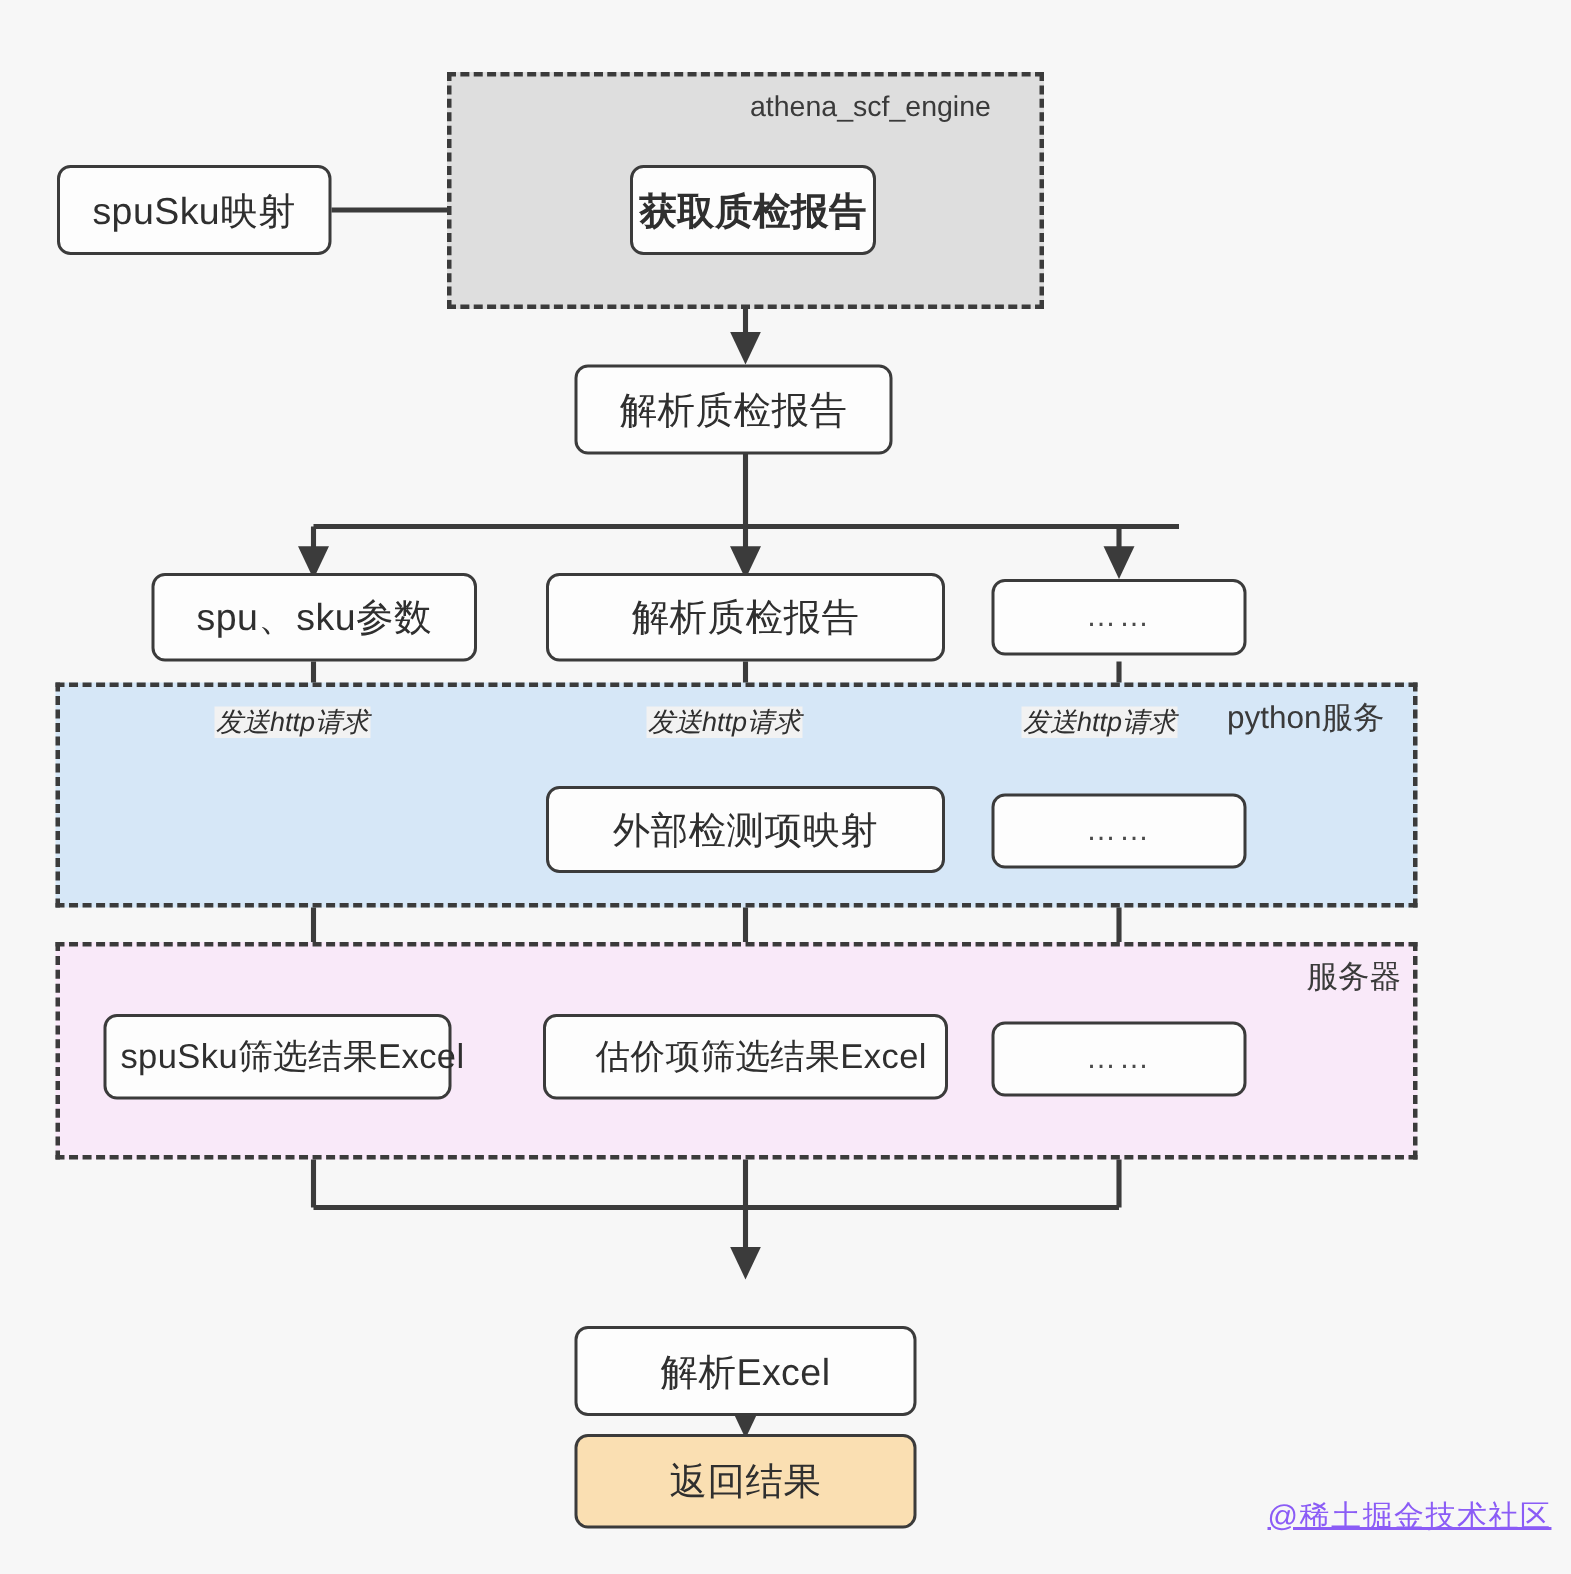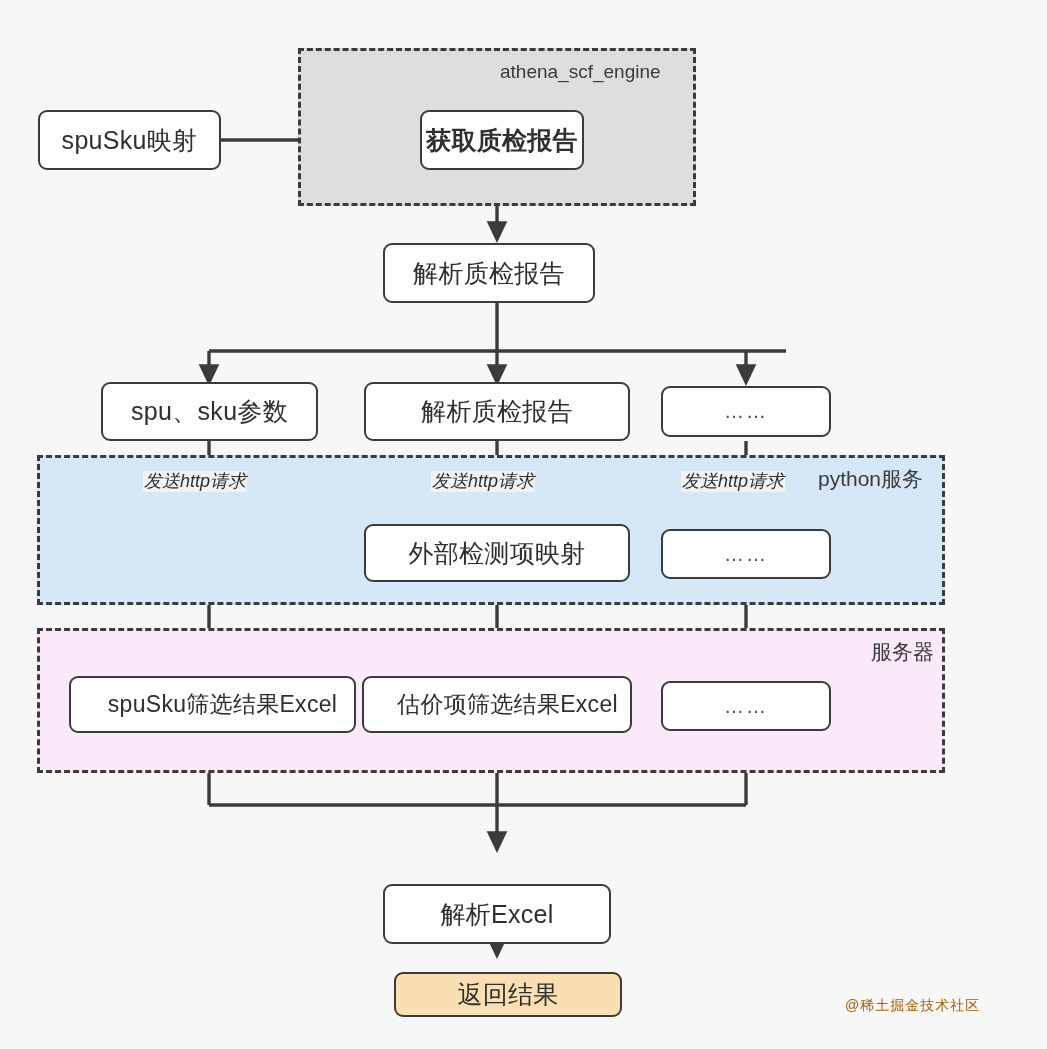--- a/index.html
+++ b/index.html
@@ -69,25 +69,26 @@
     color: #2f2f2f;
     font-size: 18px;
     white-space: nowrap;
     line-height: 1.15;
     padding: 0 1px;
     z-index: 4;
     font-style: italic;
   }
   .watermark {
     position: absolute;
-    font-size: 14px;
-    color: #a16207;
+    font-size: 20px;
+    color: #8b5cf6;
     white-space: nowrap;
     letter-spacing: 1px;
     z-index: 5;
+    text-decoration: underline;
   }
 </style>
 </head>
 <body>
 
 <div id="canvas">
 
   <div class="group-box" style="left:298px; top:48px; width:398px; height:158px; background:#dedede; z-index:1;"></div>
   <div class="group-label" style="left:500px; top:62px; z-index:2; font-size:19px;">athena_scf_engine</div>
 
@@ -144,29 +145,29 @@
 
   <div class="node" style="left:364px; top:382px; width:266px; height:59px;">解析质检报告</div>
 
   <div class="node dots" style="left:661px; top:386px; width:170px; height:51px;">……</div>
 
 
   <div class="node" style="left:364px; top:524px; width:266px; height:58px;">外部检测项映射</div>
 
   <div class="node dots" style="left:661px; top:529px; width:170px; height:50px;">……</div>
 
-  <div class="node small-text" style="left:69px; top:676px; width:287px; height:57px;padding-left:20px;">spuSku筛选结果Excel</div>
+  <div class="node small-text" style="left:69px; top:676px; width:232px; height:57px;padding-left:20px;">spuSku筛选结果Excel</div>
 
   <div class="node small-text" style="left:362px; top:676px; width:270px; height:57px;padding-left:21px;">估价项筛选结果Excel</div>
 
   <div class="node dots" style="left:661px; top:681px; width:170px; height:50px;">……</div>
 
   <div class="node" style="left:383px; top:884px; width:228px; height:60px;">解析Excel</div>
 
-  <div class="node highlight" style="left:394px; top:956px; width:228px; height:45px;margin-top:16px;">返回结果</div>
+  <div class="node highlight" style="left:383px; top:956px; width:228px; height:63px;">返回结果</div>
 
   <div class="edge-label" style="left:143px; top:471px;">发送http请求</div>
 
   <div class="edge-label" style="left:431px; top:471px;">发送http请求</div>
 
   <div class="edge-label" style="left:681px; top:471px;">发送http请求</div>
 
   <div class="watermark" style="left:845px; top:997px;">@稀土掘金技术社区</div>
 
 </div>

